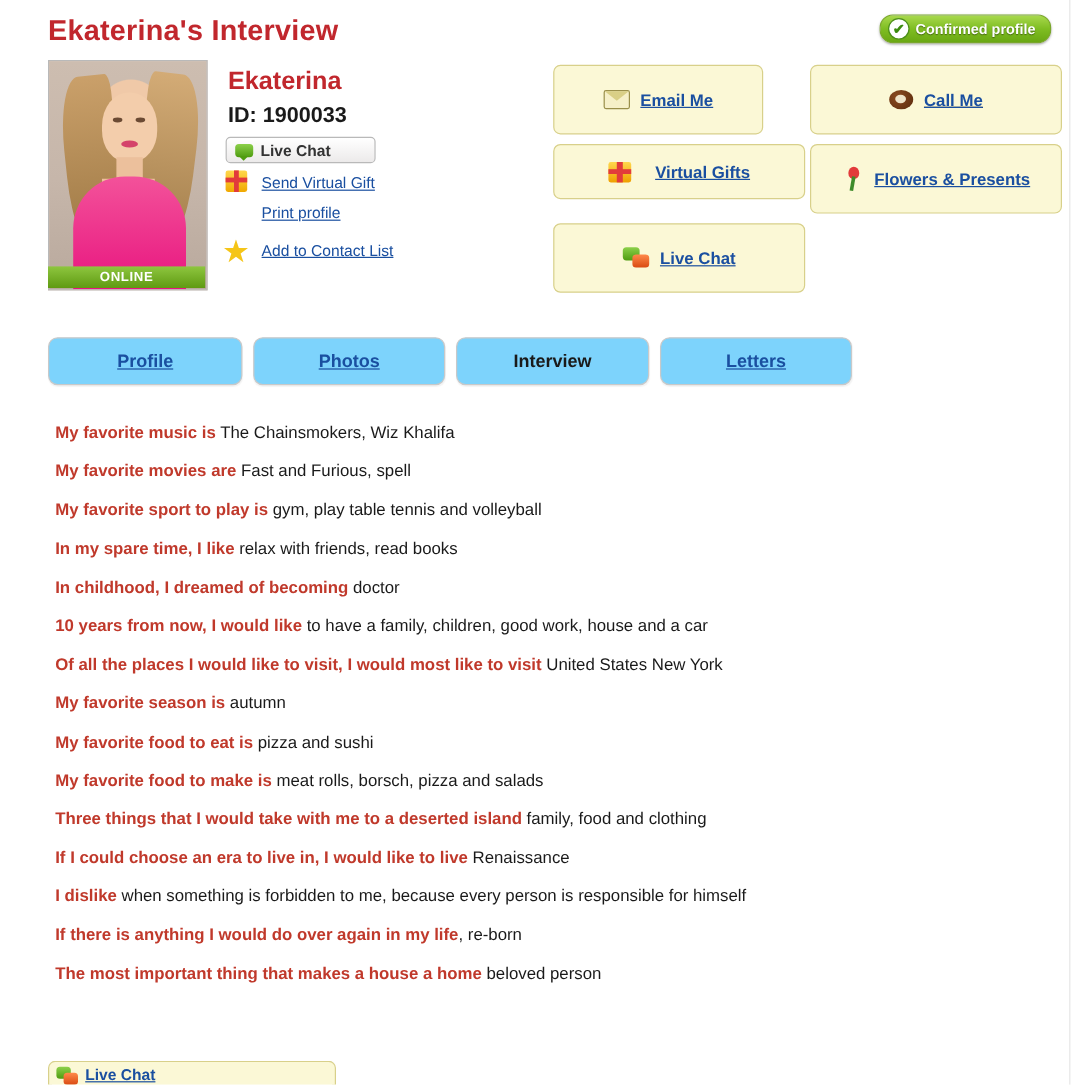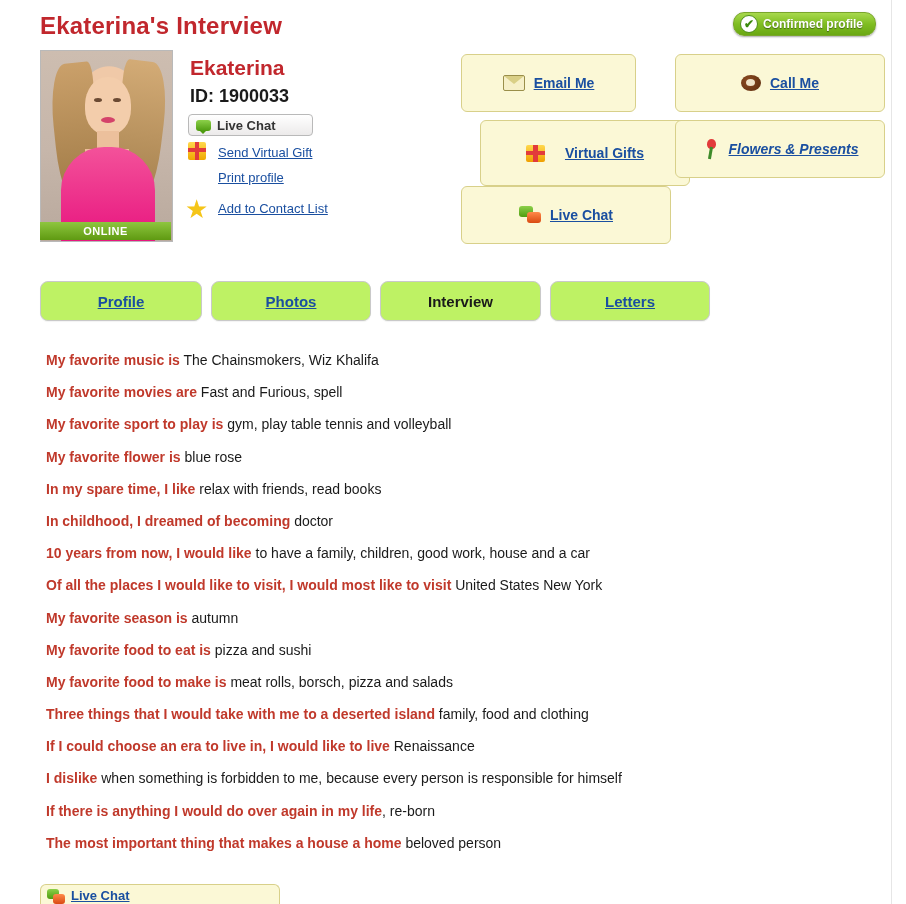--- a/index.html
+++ b/index.html
@@ -200,22 +200,22 @@
     align-items: center;
     justify-content: center;
     gap: 9px;
   }
   .act .lbl {
     font-size: 14px; font-weight: bold;
     color: #1a4fa0; text-decoration: underline;
   }
   .act-email  { left: 461px; top: 54px;  width: 175px; height: 58px; }
   .act-call   { left: 675px; top: 54px;  width: 210px; height: 58px; text-decoration: underline; }
-  .act-gifts  { left: 480px; top: 120px; width: 210px; height: 66px; gap: 20px; }
-  .act-flow   { left: 675px; top: 120px; width: 210px; height: 58px; font-style: italic; }
+  .act-gifts  { left: 461px; top: 120px; width: 210px; height: 46px; gap: 20px; }
+  .act-flow   { left: 675px; top: 120px; width: 210px; height: 58px; }
   .act-chat   { left: 461px; top: 186px; width: 210px; height: 58px; }
 
   .ic-env {
     width: 20px; height: 14px; background:#f6f0c8;
     border:1px solid #9a8f4a; border-radius:2px; position:relative;
   }
   .ic-env:after{
     content:""; position:absolute; left:0; top:0; width:0; height:0;
     border-left:10px solid transparent; border-right:10px solid transparent;
     border-top:8px solid #d9cf86;
@@ -257,21 +257,21 @@
     content:""; position:absolute; left:8px; top:6px; width:14px; height:11px;
     background:linear-gradient(to bottom,#ff8a4a,#d94a12); border-radius:3px;
   }
 
   
   .tab {
     position: absolute;
     height: 40px;
     border: 1px solid #c9c9c9;
     border-radius: 8px;
-    background: #bef264;
+    background: #7dd3fc;
     box-sizing: border-box;
     display: flex; align-items: center; justify-content: center;
     box-shadow: 0 1px 1px rgba(0,0,0,0.05);
   }
   .tab .tl {
     font-size: 15px; font-weight: bold; color: #1a4fa0; text-decoration: underline;
   }
   .tab.active .tl { color: #1a1a1a; text-decoration: none; }
   .tab-profile   { left: 40px;  top: 281px; width: 162px; }
   .tab-photos    { left: 211px; top: 281px; width: 160px; }
@@ -414,21 +414,20 @@
     <span class="tl">Interview</span>
   </div>
   <div class="tab tab-letters">
     <span class="tl">Letters</span>
   </div>
 
   <div class="qa-list">
     <div class="qa"><span class="q">My favorite music is</span> <span class="a">The Chainsmokers, Wiz Khalifa</span></div>
     <div class="qa"><span class="q">My favorite movies are</span> <span class="a">Fast and Furious, spell</span></div>
     <div class="qa"><span class="q">My favorite sport to play is</span> <span class="a">gym, play table tennis and volleyball</span></div>
-    <div class="qa"><span class="q">My favorite flower is</span> <span class="a">blue rose</span></div>
     <div class="qa"><span class="q">In my spare time, I like</span> <span class="a">relax with friends, read books</span></div>
     <div class="qa"><span class="q">In childhood, I dreamed of becoming</span> <span class="a">doctor</span></div>
     <div class="qa"><span class="q">10 years from now, I would like</span> <span class="a">to have a family, children, good work, house and a car</span></div>
     <div class="qa"><span class="q">Of all the places I would like to visit, I would most like to visit</span> <span class="a">United States New York</span></div>
     <div class="qa"><span class="q">My favorite season is</span> <span class="a">autumn</span></div>
     <div class="qa"><span class="q">My favorite food to eat is</span> <span class="a">pizza and sushi</span></div>
     <div class="qa"><span class="q">My favorite food to make is</span> <span class="a">meat rolls, borsch, pizza and salads</span></div>
     <div class="qa"><span class="q">Three things that I would take with me to a deserted island</span> <span class="a">family, food and clothing</span></div>
     <div class="qa"><span class="q">If I could choose an era to live in, I would like to live</span> <span class="a">Renaissance</span></div>
     <div class="qa"><span class="q">I dislike</span> <span class="a">when something is forbidden to me, because every person is responsible for himself</span></div>

